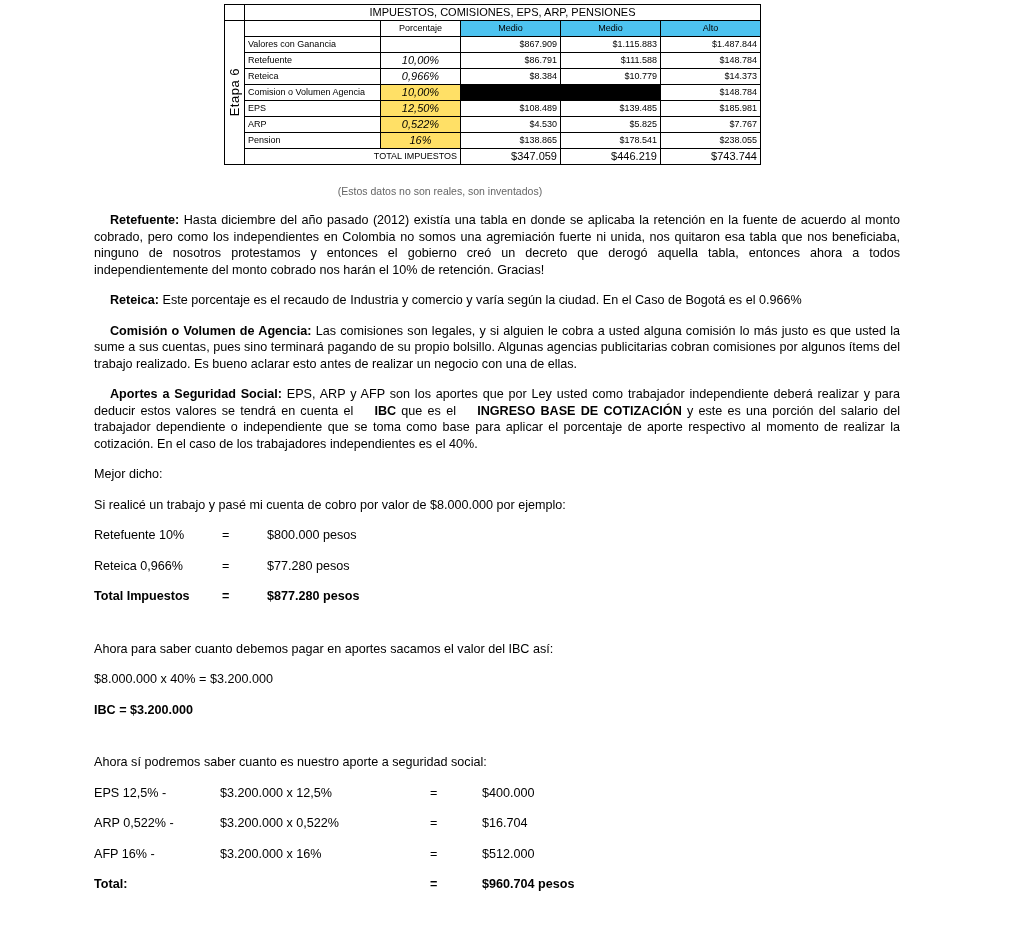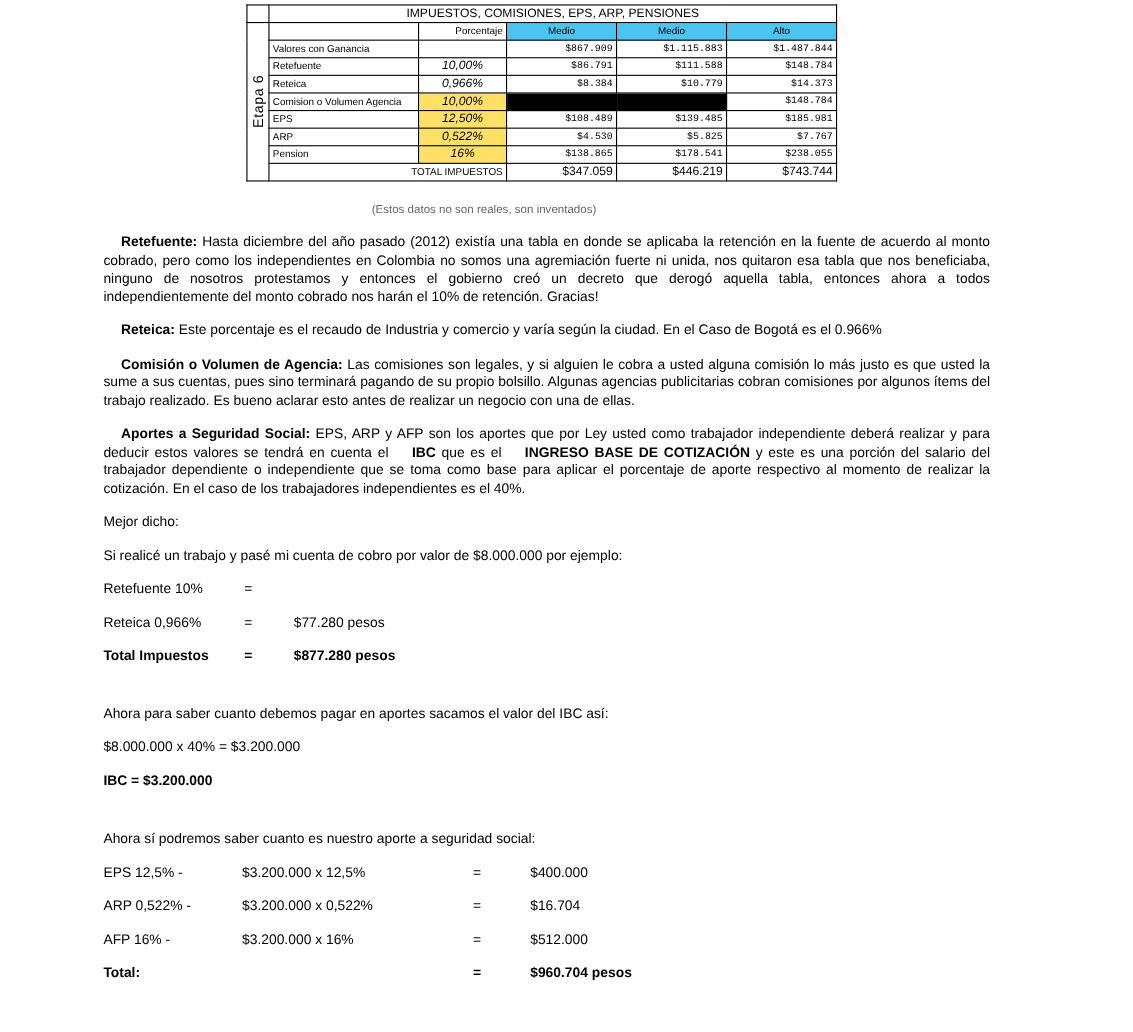--- a/index.html
+++ b/index.html
@@ -64,26 +64,26 @@
     font-weight: bold;
     font-size: 11px;
     height: 16px;
   }
   .hdr-blue {
     background: #4dc3f0;
     text-align: center;
     font-size: 9px;
   }
   .hdr-plain {
-    text-align: right;
+    text-align: center;
     font-size: 9px;
   }
   .lbl { text-align: left; font-size: 9px; }
   .pct { text-align: center; font-size: 11px; font-style: italic; }
-  .num { text-align: right; font-size: 9px; font-family: Liberation Mono, monospace; }
+  .num { text-align: right; font-size: 9px; }
   .yellow { background: #ffe066; font-weight: bold; text-align: center; }
   .black { background: #000000; }
   .bold { font-weight: bold; }
   .tot-label {
     text-align: right;
     font-weight: bold;
     font-size: 9px;
   }
   .tot-num {
     text-align: right;
@@ -241,20 +241,21 @@
 
   <p><b>Aportes a Seguridad Social:</b><span> EPS, ARP y AFP son los aportes que por Ley usted como trabajador independiente deberá realizar y para deducir estos valores se tendrá en cuenta el </span><b>IBC</b><span> que es el </span><b>INGRESO BASE DE COTIZACIÓN</b><span> y este es una porción del salario del trabajador dependiente o independiente que se toma como base para aplicar el porcentaje de aporte respectivo al momento de realizar la cotización. En el caso de los trabajadores independientes es el 40%.</span></p>
 
   <p>Mejor dicho:</p>
 
   <p>Si realicé un trabajo y pasé mi cuenta de cobro por valor de $8.000.000 por ejemplo:</p>
 
   <div class="rowline">
     <span class="c1">Retefuente 10%</span>
     <span class="c2">=</span>
+    <span class="c3">$800.000 pesos</span>
   </div>
   <div class="rowline">
     <span class="c1">Reteica 0,966%</span>
     <span class="c2">=</span>
     <span class="c3">$77.280 pesos</span>
   </div>
   <div class="rowline bold">
     <span class="c1 bold">Total Impuestos</span>
     <span class="c2 bold">=</span>
     <span class="c3 bold">$877.280 pesos</span>

